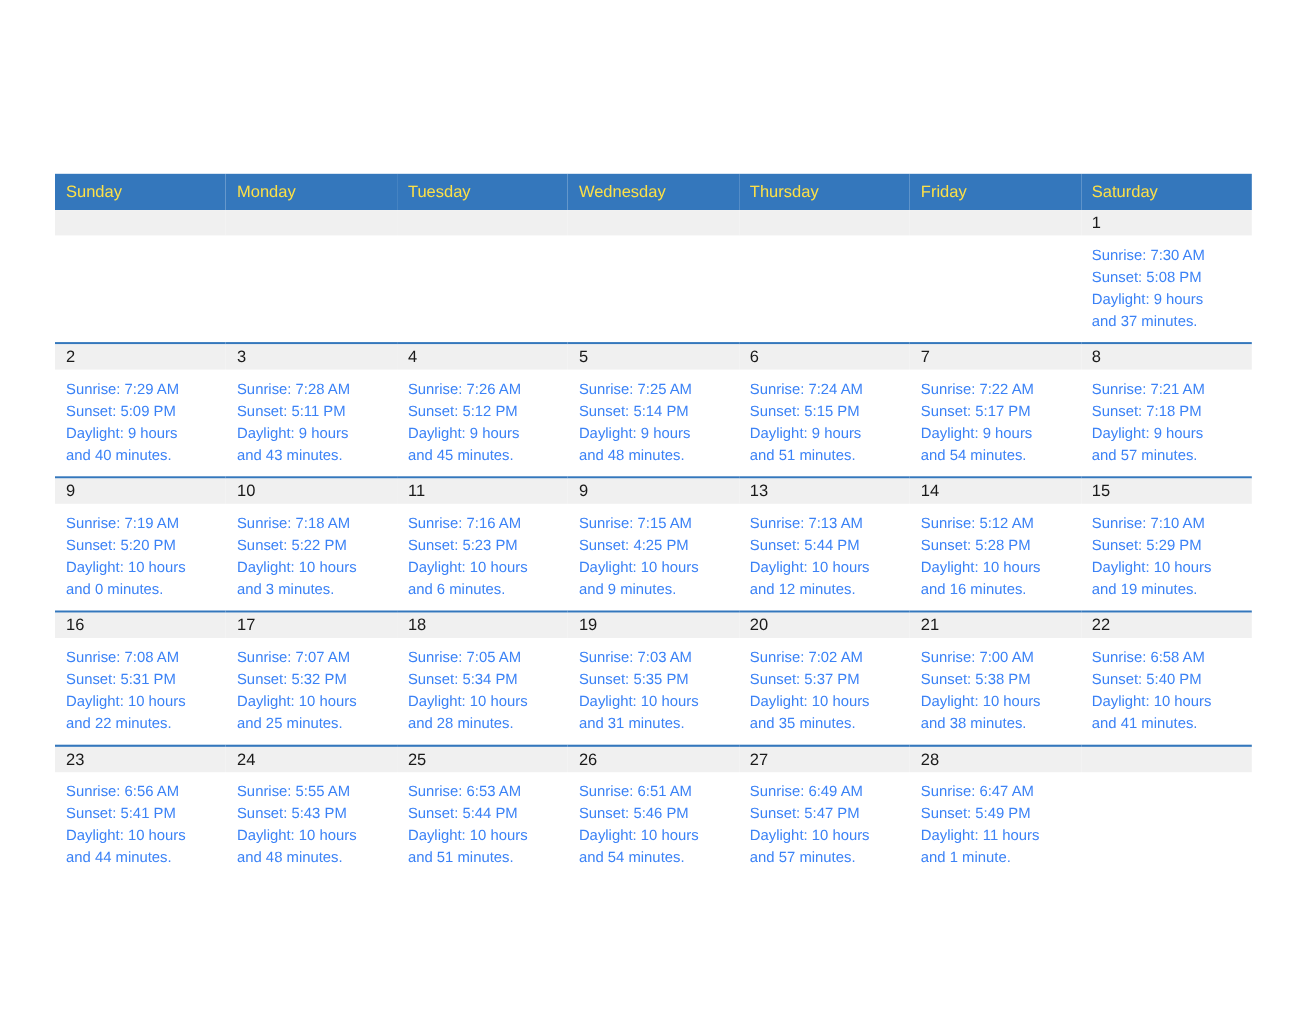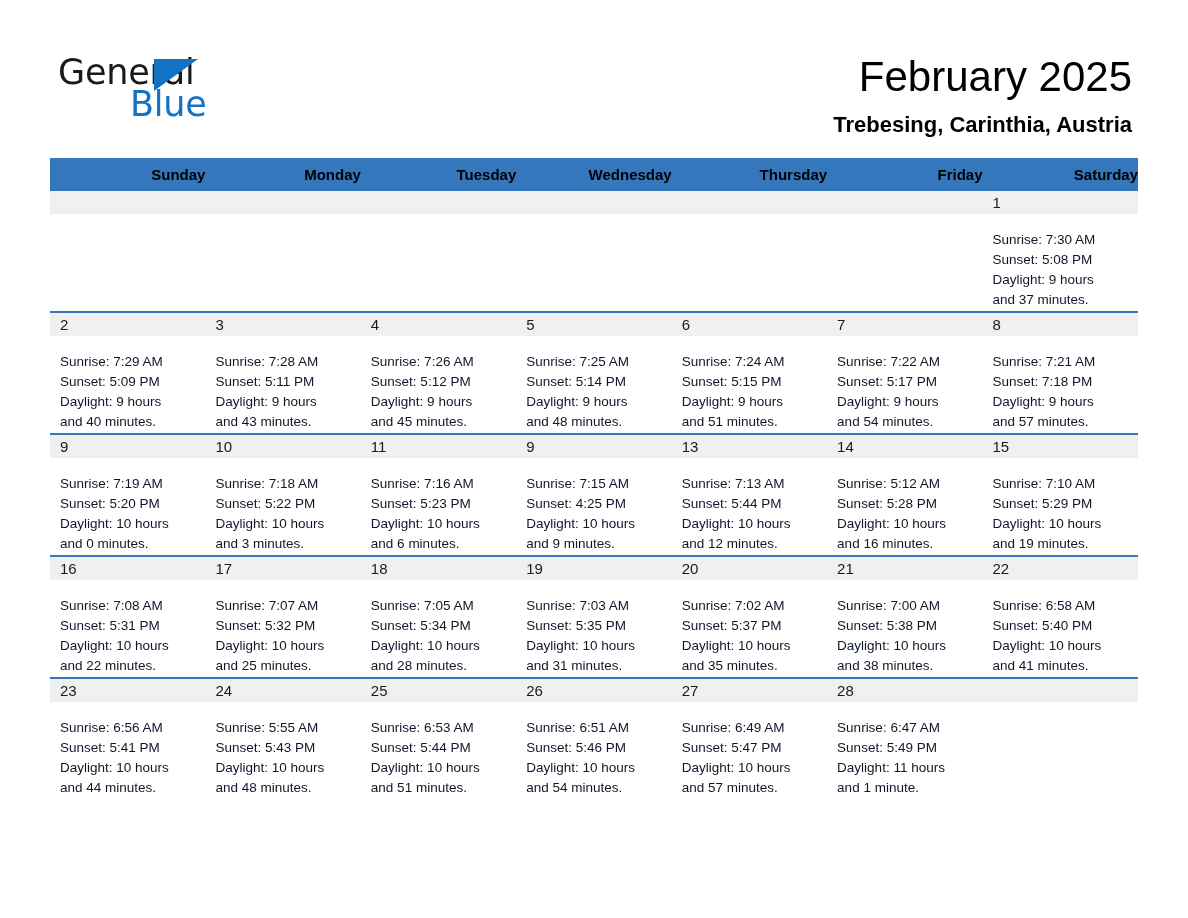--- a/index.html
+++ b/index.html
@@ -91,24 +91,24 @@
   .calendar {
     position: absolute;
     left: 50px;
     top: 158px;
     width: 1088px;
     border-collapse: collapse;
     table-layout: fixed;
   }
   .calendar th {
     background: #3477bc;
-    color: #000000;
+    color: #fde047;
     font-size: 15px;
-    font-weight: bold;
-    text-align: right;
+    font-weight: normal;
+    text-align: left;
     padding: 7px 0 8px 10px;
     height: 18px;
     border: none;
   }
   .calendar td {
     width: 155.43px;
     height: 120px;
     vertical-align: top;
     padding: 0;
     border: none;
@@ -133,48 +133,34 @@
     background: #f0f0f0;
     font-size: 15px;
     color: #1a1a1a;
     padding-left: 10px;
     box-sizing: border-box;
   }
   .daynum.empty {
     color: transparent;
   }
   .info {
-    padding: 16px 6px 0 10px;
+    padding: 8px 6px 0 10px;
     font-size: 13.5px;
     line-height: 20px;
-    color: #0f172a;
+    color: #3b82f6;
   }
   .info div {
     white-space: nowrap;
   }
 </style>
 </head>
 <body>
 
 <div class="page">
 
-  <div class="header">
-
-    <div class="logo">
-      <span class="logo-general">General</span>
-      <span class="logo-triangle"></span>
-      <span class="logo-blue">Blue</span>
-    </div>
-
-    <div class="title-block">
-      <div class="month-title">February 2025</div>
-      <div class="location">Trebesing, Carinthia, Austria</div>
-    </div>
-
-  </div>
 
   <table class="calendar">
     <thead>
       <tr>
         <th>Sunday</th>
         <th>Monday</th>
         <th>Tuesday</th>
         <th>Wednesday</th>
         <th>Thursday</th>
         <th>Friday</th>

